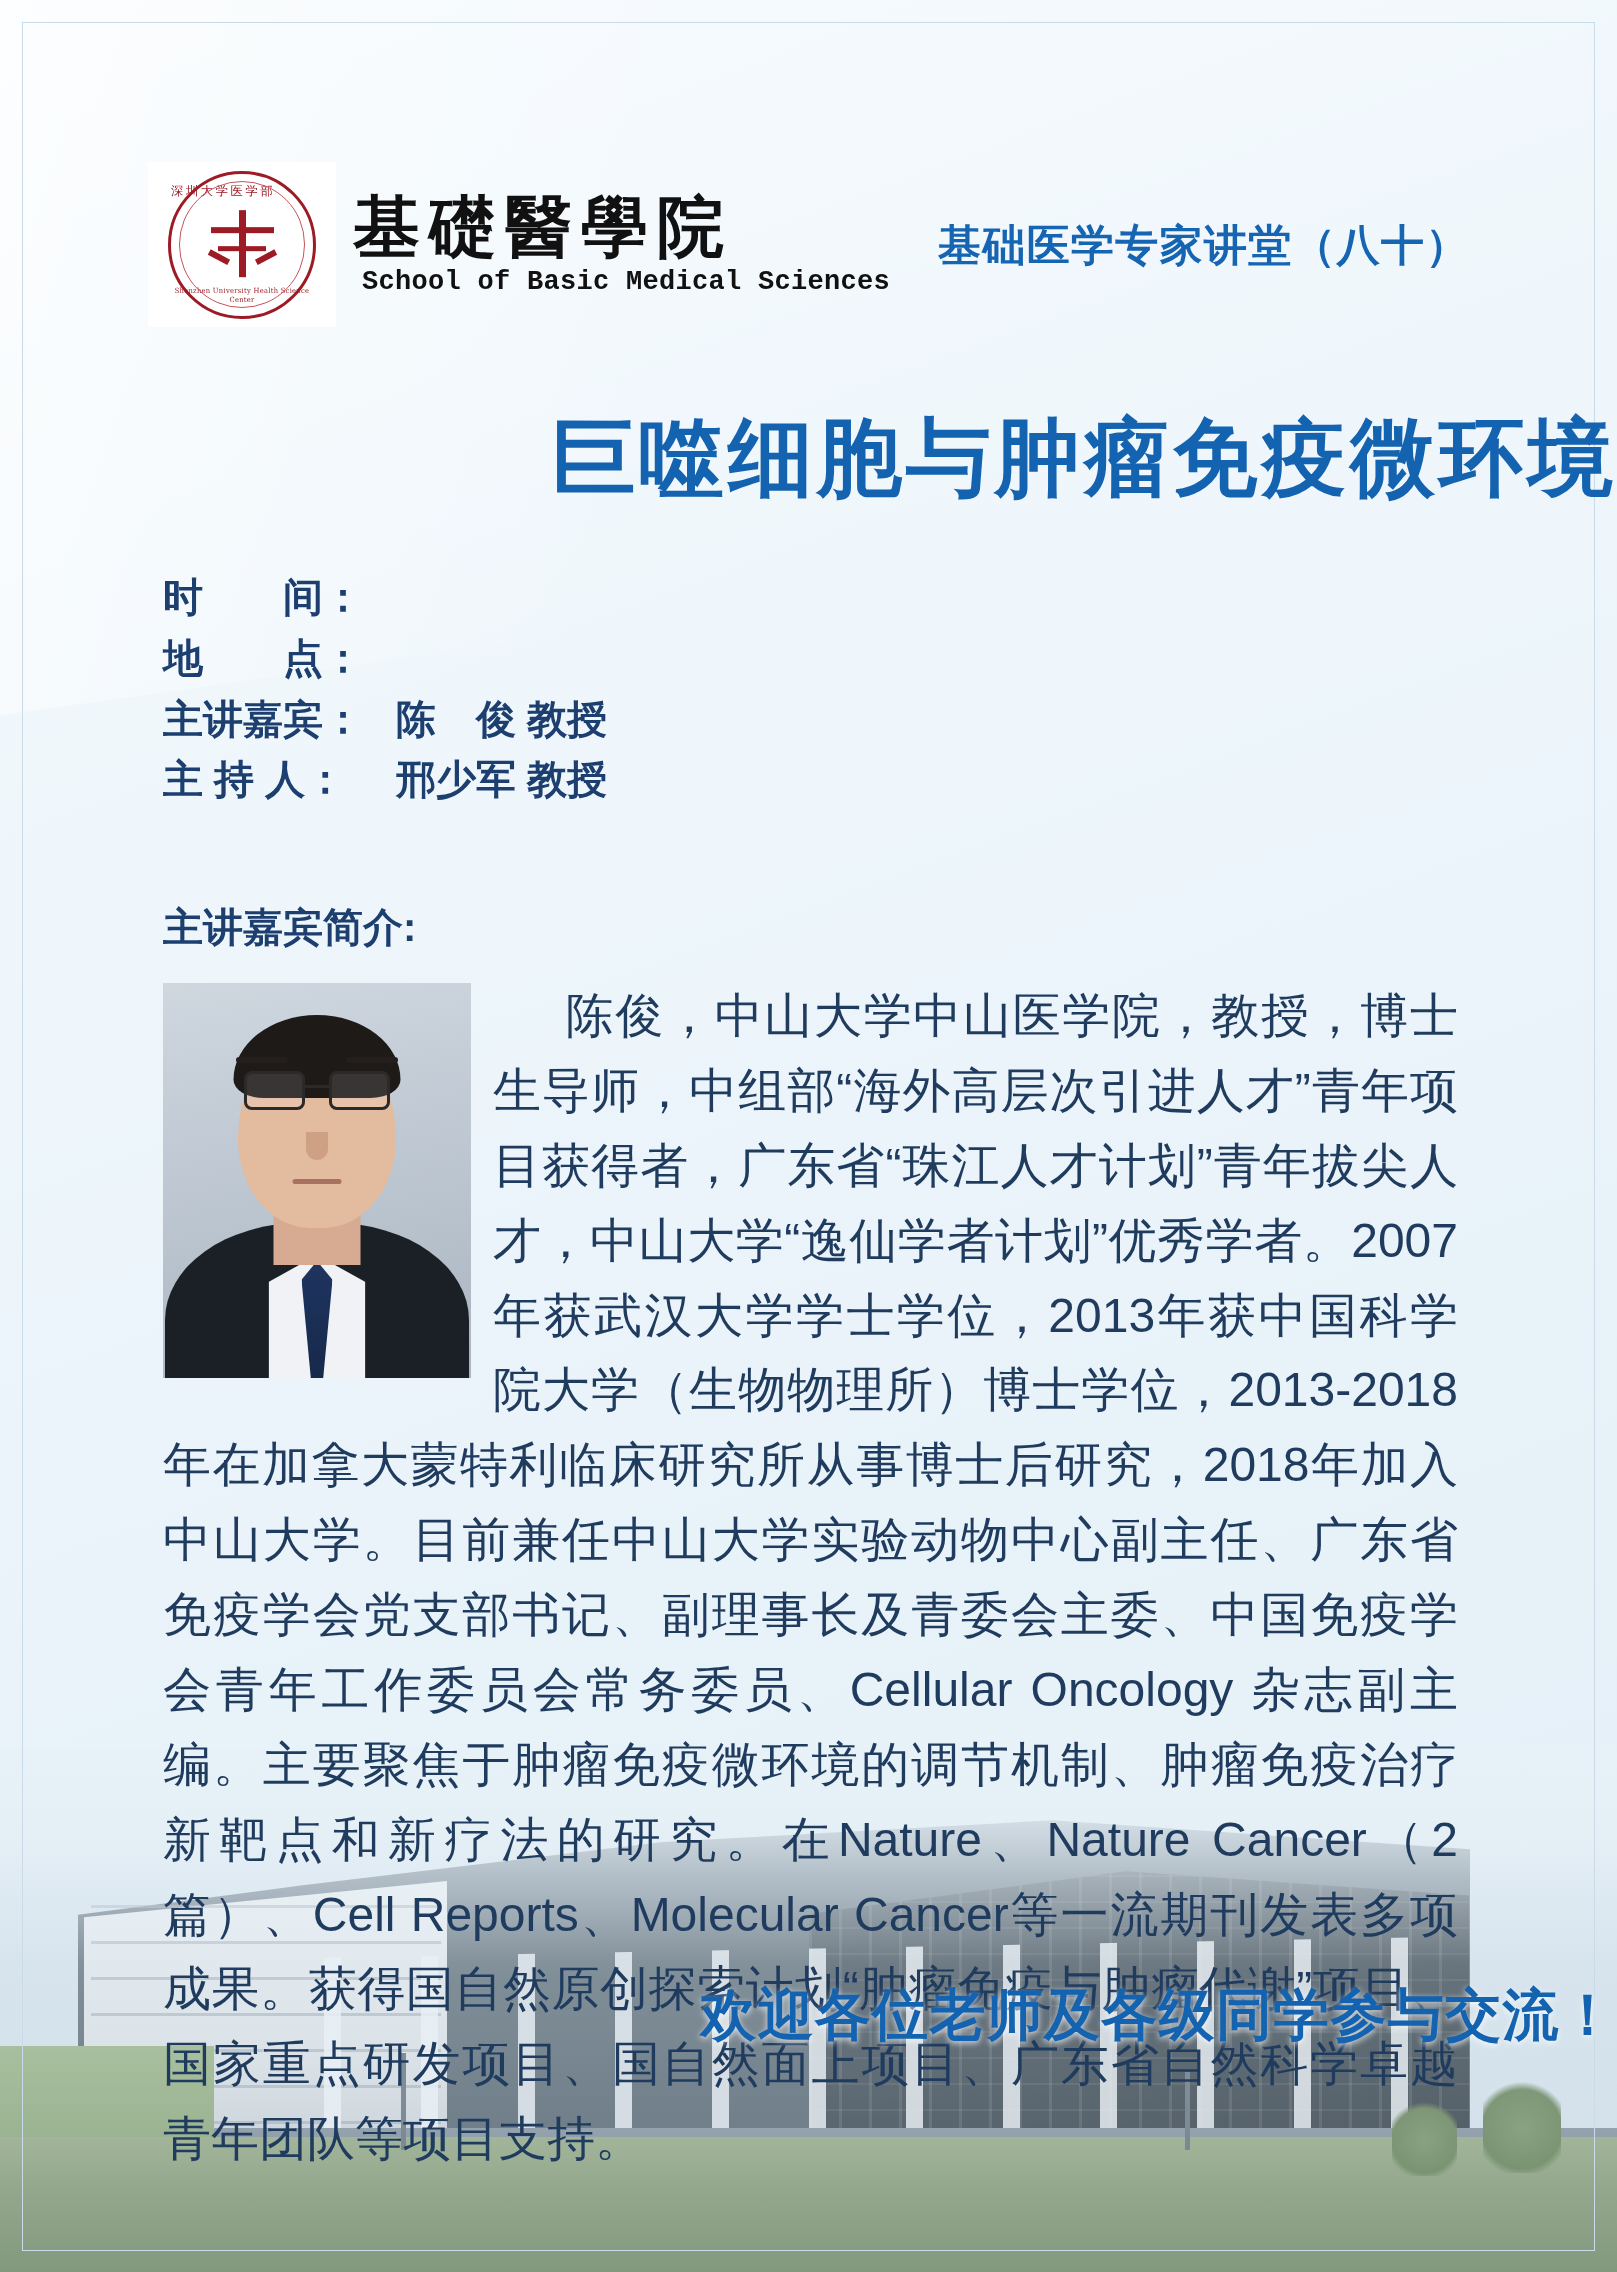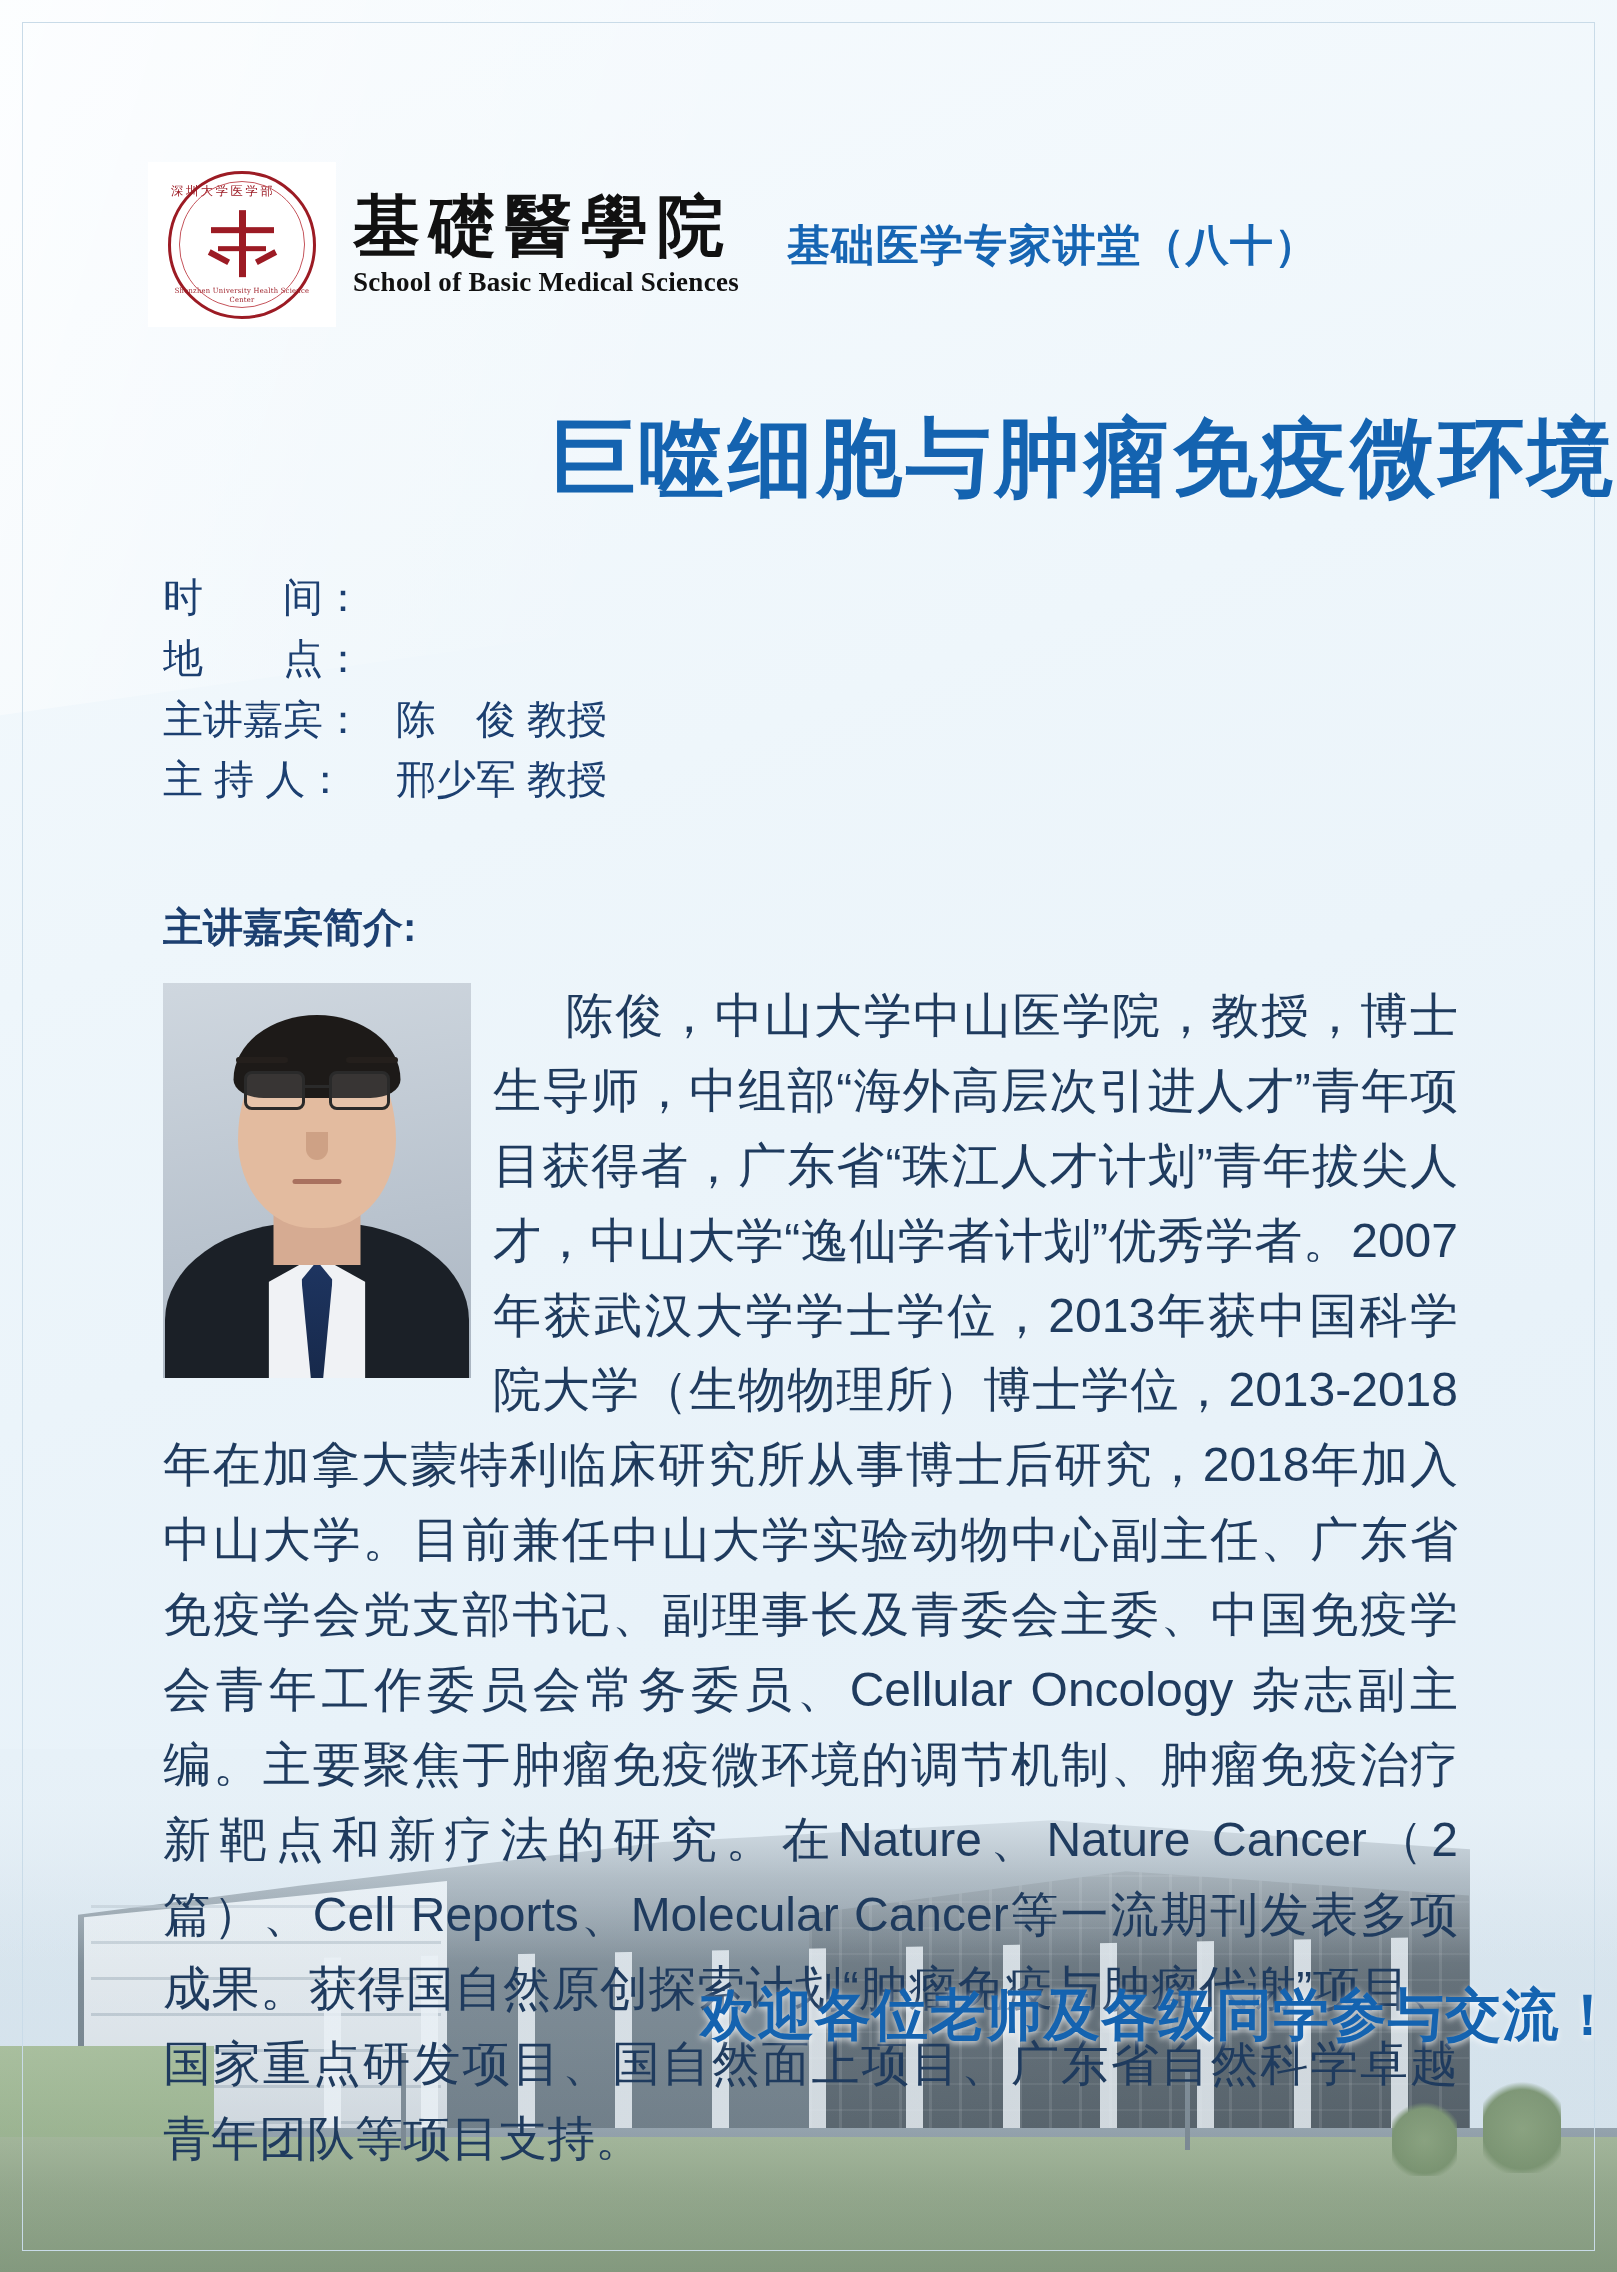--- a/index.html
+++ b/index.html
@@ -199,27 +199,28 @@
   .school-cn {
     font-family: "DejaVu Serif", serif;
     font-size: 67px;
     font-weight: 700;
     color: #111111;
     letter-spacing: 9px;
     line-height: 1.05;
     white-space: nowrap;
   }
   .school-en {
-    font-family: Liberation Serif, serif;
+    font-family: Liberation Mono, monospace;
     font-size: 27px;
     font-weight: 700;
     color: #111111;
     letter-spacing: 0.3px;
     white-space: nowrap;
     margin-top: 5.2px;
+    margin-left: 9px;
   }
   .series-label {
     margin-left: 48px;
     font-size: 43px;
     font-weight: 700;
     color: #1665b3;
     letter-spacing: 1.3px;
     white-space: nowrap;
     align-self: center;
     margin-top: 2.6px;
@@ -240,21 +241,21 @@
   
   .info-list {
     position: absolute;
     left: 163px; top: 567px;
     width: 1295px;
   }
   .info-row {
     display: flex;
     align-items: flex-start;
     font-size: 40px;
-    font-weight: 400;
+    font-weight: 700;
     color: #1c3f70;
     line-height: 1.52;
     white-space: nowrap;
   }
   .info-label {
     width: 233px;
     flex: none;
     letter-spacing: 0px;
   }
   .info-value { letter-spacing: 0px; }

